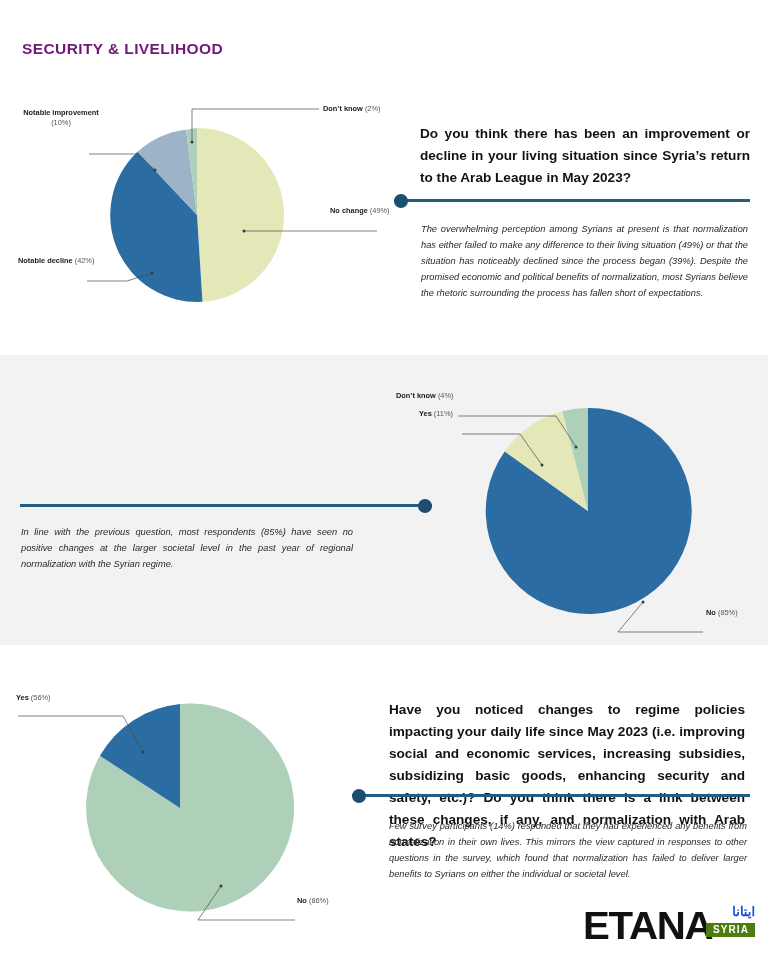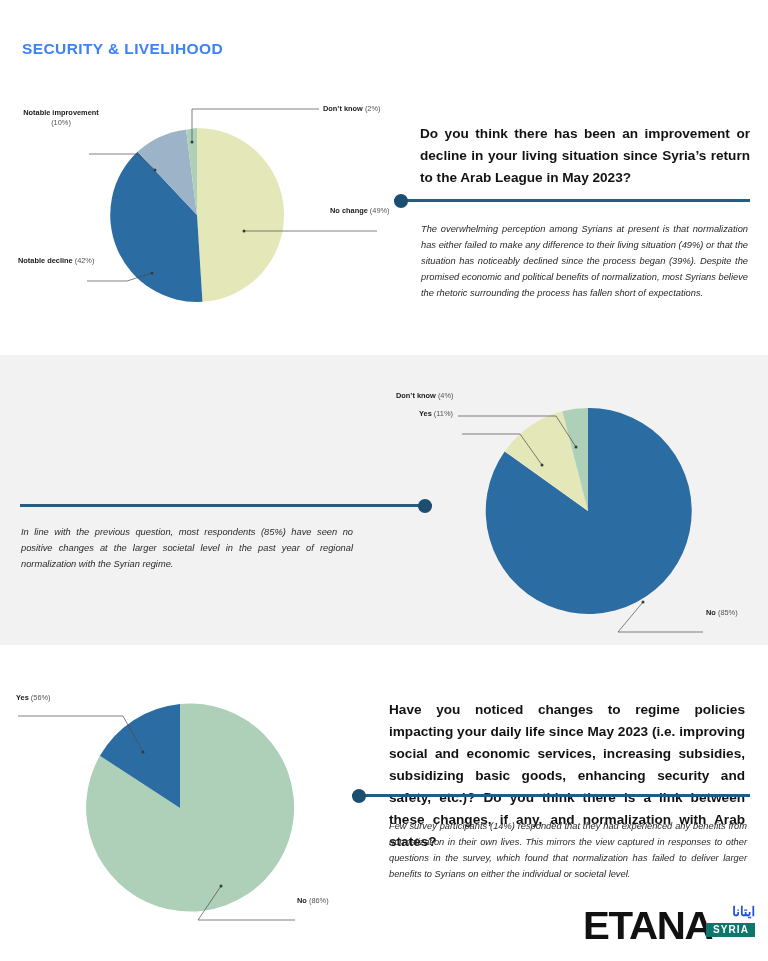--- a/index.html
+++ b/index.html
@@ -18,21 +18,21 @@
   }
 
   
   .page-title {
     position: absolute;
     left: 22px;
     top: 40px;
     font-size: 15.5px;
     font-weight: bold;
     letter-spacing: 0.4px;
-    color: #3b82f6;
+    color: #701a75;
   }
 
   
   .band-gray {
     position: absolute;
     left: 0;
     width: 768px;
     background: #f2f2f2;
   }
 
@@ -120,21 +120,21 @@
     top: 1px;
     font-size: 13px;
     font-weight: bold;
     color: #1d4ed8;
     direction: rtl;
   }
   #logo .syria-badge {
     position: absolute;
     right: 0;
     top: 20px;
-    background: #0f766e;
+    background: #4d7c0f;
     color: #ffffff;
     font-size: 10px;
     font-weight: bold;
     letter-spacing: 1.1px;
     padding: 2px 6px 2px 7px;
     line-height: 1;
   }
 </style>
 </head>
 <body>

